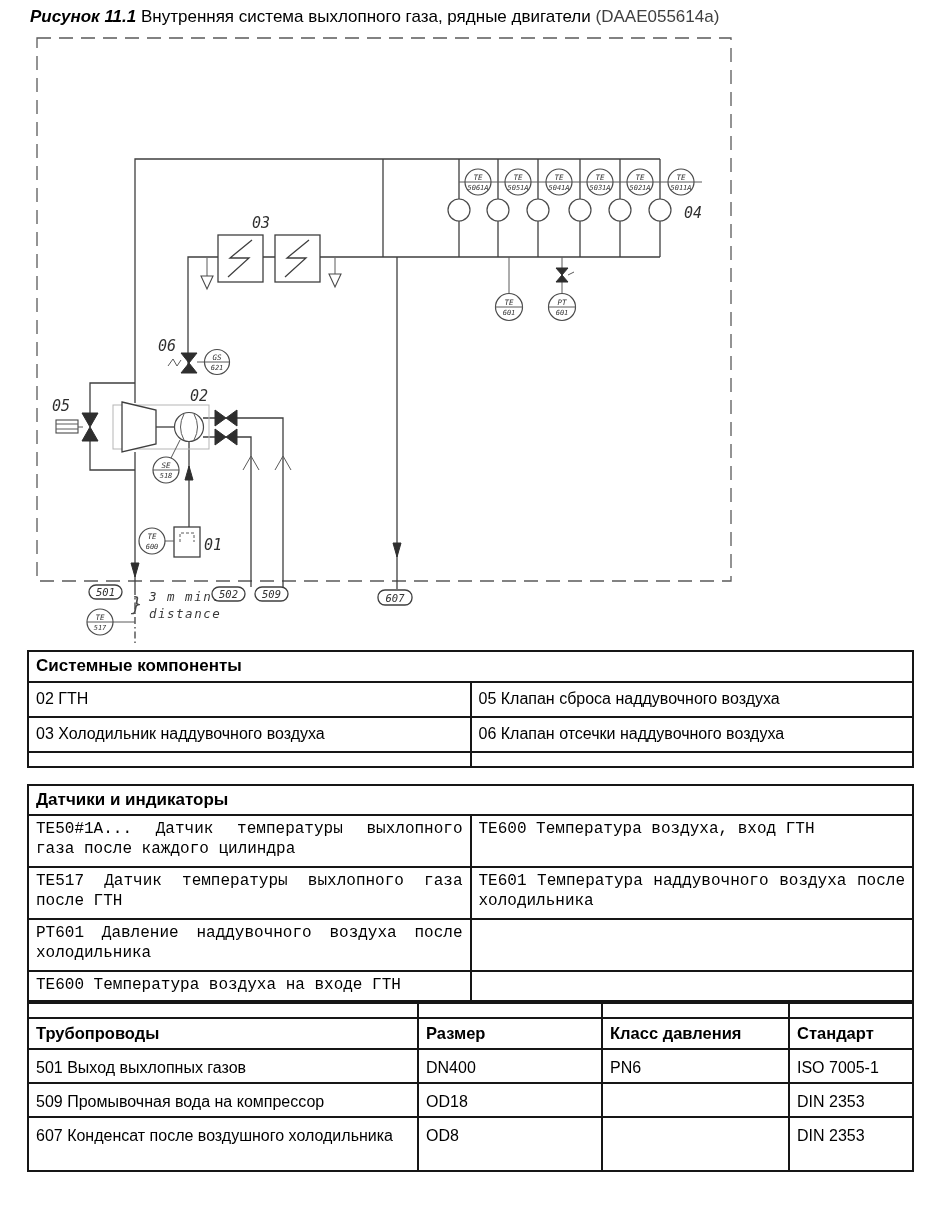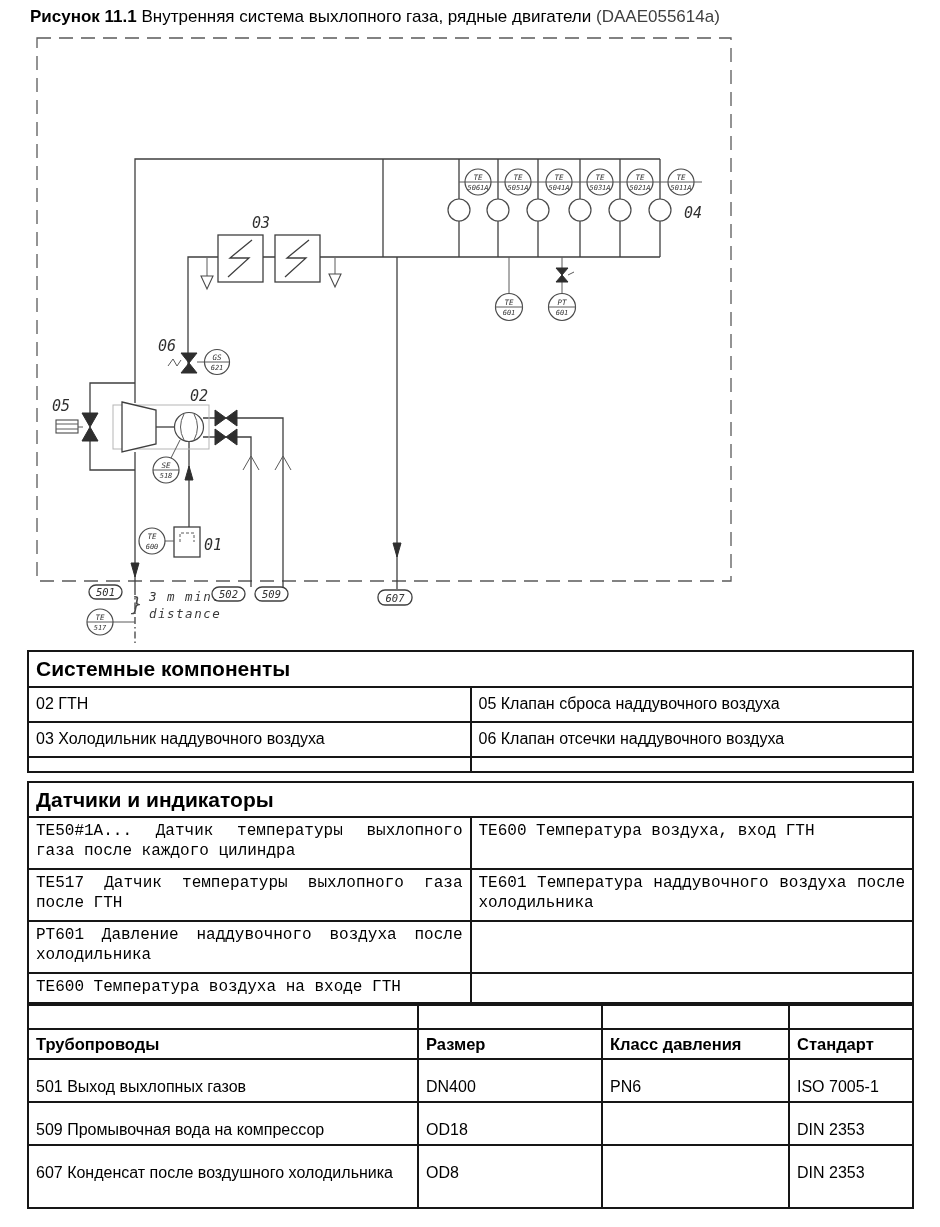--- a/index.html
+++ b/index.html
@@ -1,21 +1,21 @@
 <!DOCTYPE html>
 <html><head>
 <meta charset="utf-8">
 <style>
   html,body { margin:0; padding:0; }
   body {
     width:940px; height:1227px; position:relative; overflow:hidden;
     background:#ffffff; font-family:"Liberation Sans", sans-serif; color:#000;
   }
   .title { position:absolute; left:30px; top:7px; font-size:17px; white-space:nowrap; }
-  .title .b { font-weight:bold; }
+  .title .b { font-weight:bold;font-style:italic; }
   .title .code { color:#404040; }
   svg.diagram { position:absolute; left:0; top:0; }
 
   
   .pipe   { stroke:#3f3f3f; stroke-width:1.3; fill:none; }
   .thin   { stroke:#5a5a5a; stroke-width:1; fill:none; }
   .bound  { stroke:#5a5a5a; stroke-width:1.3; fill:none; stroke-dasharray:14 8; }
   .wcirc  { fill:#ffffff; stroke:#4a4a4a; stroke-width:1.2; }
   .wbox   { fill:#ffffff; stroke:#3f3f3f; stroke-width:1.3; }
   .vfill  { fill:#2e2e2e; stroke:#2e2e2e; stroke-width:1; }
@@ -23,28 +23,28 @@
   .lbl    { font:italic 15px "DejaVu Sans Mono", monospace; fill:#2f2f2f; }
   .itxt   { font:italic 7.5px "DejaVu Sans Mono", monospace; fill:#333; text-anchor:middle; }
   .itxt2  { font:italic 7px "DejaVu Sans Mono", monospace; fill:#333; text-anchor:middle; }
   .otxt   { font:italic 10.5px "DejaVu Sans Mono", monospace; fill:#333; text-anchor:middle; }
   .note   { font:italic 12.5px "DejaVu Sans Mono", monospace; fill:#3a3a3a; letter-spacing:1.5px; }
 
   
   .tables { position:absolute; left:27px; top:650px; width:887px; }
   table { border-collapse:collapse; width:100%; table-layout:fixed; font-size:16px; line-height:1.22; }
   td, th { border:2px solid #161616; padding:2px 7px; }
-  th { text-align:left; font-size:21px; padding-top:4px; padding-bottom:4px; }
+  th { text-align:left; font-size:17px; padding-top:4px; padding-bottom:4px; }
   .t1 td { height:29px; vertical-align:middle; }
   .t1 td.sp { height:9px; }
-  .t2 { margin-top:8px; }
+  .t2 { margin-top:16px; }
   .t2 td { vertical-align:top; padding-top:4px; text-align:justify; -moz-text-align-last:left; text-align-last:left;font-family:Liberation Mono, monospace; }
   .t2 td.h2 { height:44px; }
   .t2 td.h1 { height:22px; }
-  .t3 td { vertical-align:top; padding-top:17px; height:22px; }
+  .t3 td { vertical-align:top; padding-top:8px; height:22px; }
   .t3 td.sp { height:3px; }
   .t3 td.h2 { height:42px; text-align:justify; text-align-last:left; }
   .t3 th { font-size:16.5px;margin-top:32px; }
 </style>
 </head>
 <body>
 
 <div class="title">
   <span class="b">Рисунок 11.1</span><span> Внутренняя система выхлопного газа, рядные двигатели </span><span class="code">(DAAE055614a)</span>
 </div>

